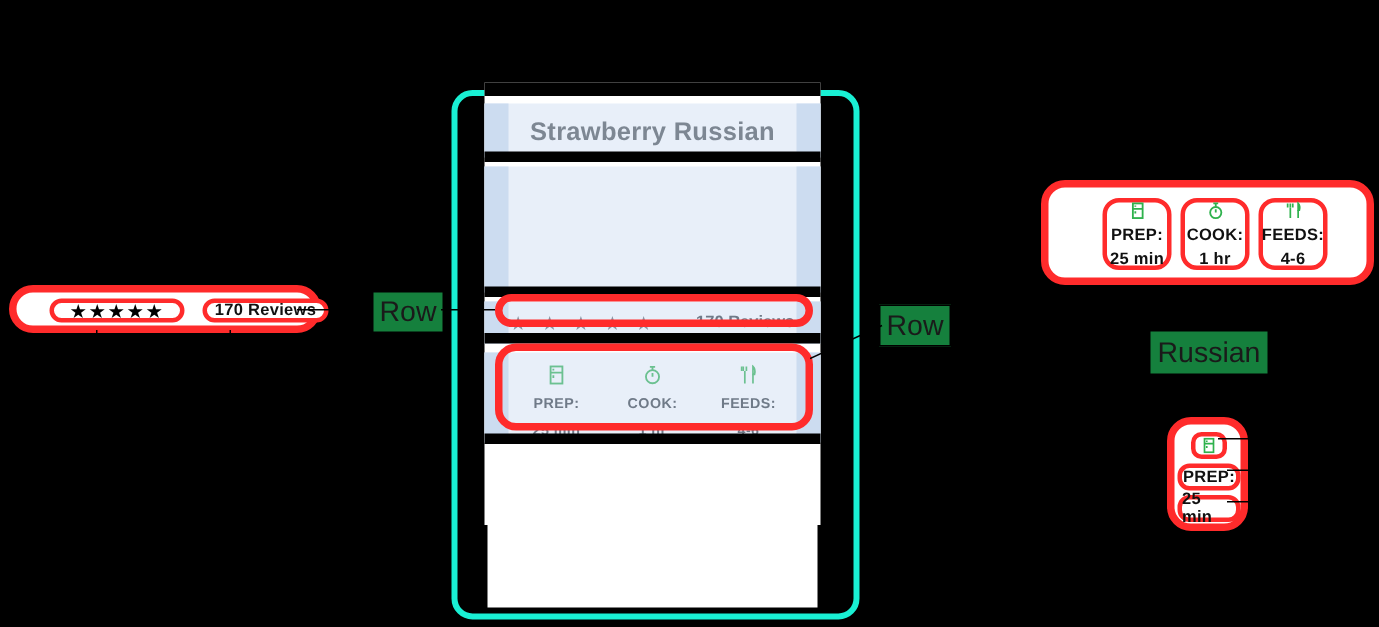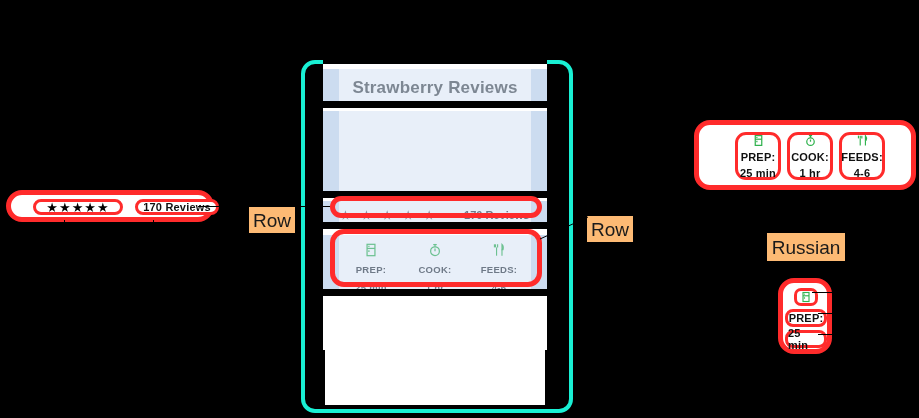--- a/index.html
+++ b/index.html
@@ -5,25 +5,24 @@
   html,body{margin:0;padding:0;background:#000;}
   body{
     width:919px;height:418px;position:relative;overflow:hidden;
     font-family:"Liberation Sans", sans-serif;
     -webkit-font-smoothing:none;
   }
   .abs{position:absolute;}
 
   
   .tag{
-    position:absolute;background:#fdba74;border:1px solid #000;
+    position:absolute;background:#15803d;border:1px solid #000;
     color:#1a1a1a;font-size:19px;line-height:1;
     display:flex;align-items:center;justify-content:center;
     font-family:"Liberation Sans", sans-serif;
-    margin-top:12px;
   }
 
   
   .redbox{
     position:absolute;border:5px solid #ff2b2b;background:#ffffff;
     border-radius:16px;box-sizing:border-box;
   }
   .redchip{
     position:absolute;border:3px solid #ff2b2b;background:#ffffff;
     border-radius:11px;box-sizing:border-box;
@@ -77,21 +76,21 @@
 </head>
 <body>
 
 <div class="tealframe" style="left:301px;top:60px;width:272px;height:353px;"></div>
 
 <div id="card">
 
   <div class="panel" style="left:0;top:14px;width:224px;height:36px;"></div>
   <div class="panel-edge" style="left:0;top:14px;width:16px;height:36px;"></div>
   <div class="panel-edge" style="left:208px;top:14px;width:16px;height:36px;"></div>
-  <div class="card-title" style="top:23px;">Strawberry Reviews</div>
+  <div class="card-title" style="top:23px;">Strawberry Russian</div>
 
   <div class="panel" style="left:0;top:56px;width:224px;height:84px;"></div>
   <div class="panel-edge" style="left:0;top:56px;width:16px;height:84px;"></div>
   <div class="panel-edge" style="left:208px;top:56px;width:16px;height:84px;"></div>
 
   <div class="panel" style="left:0;top:146px;width:224px;height:28px;"></div>
   <div class="panel-edge" style="left:0;top:146px;width:16px;height:28px;"></div>
   <div class="panel-edge" style="left:208px;top:146px;width:16px;height:28px;"></div>
   <div class="card-reviewrow" style="left:0;top:146px;width:224px;height:28px;">
     <span class="stars">★ ★ ★ ★ ★</span>

